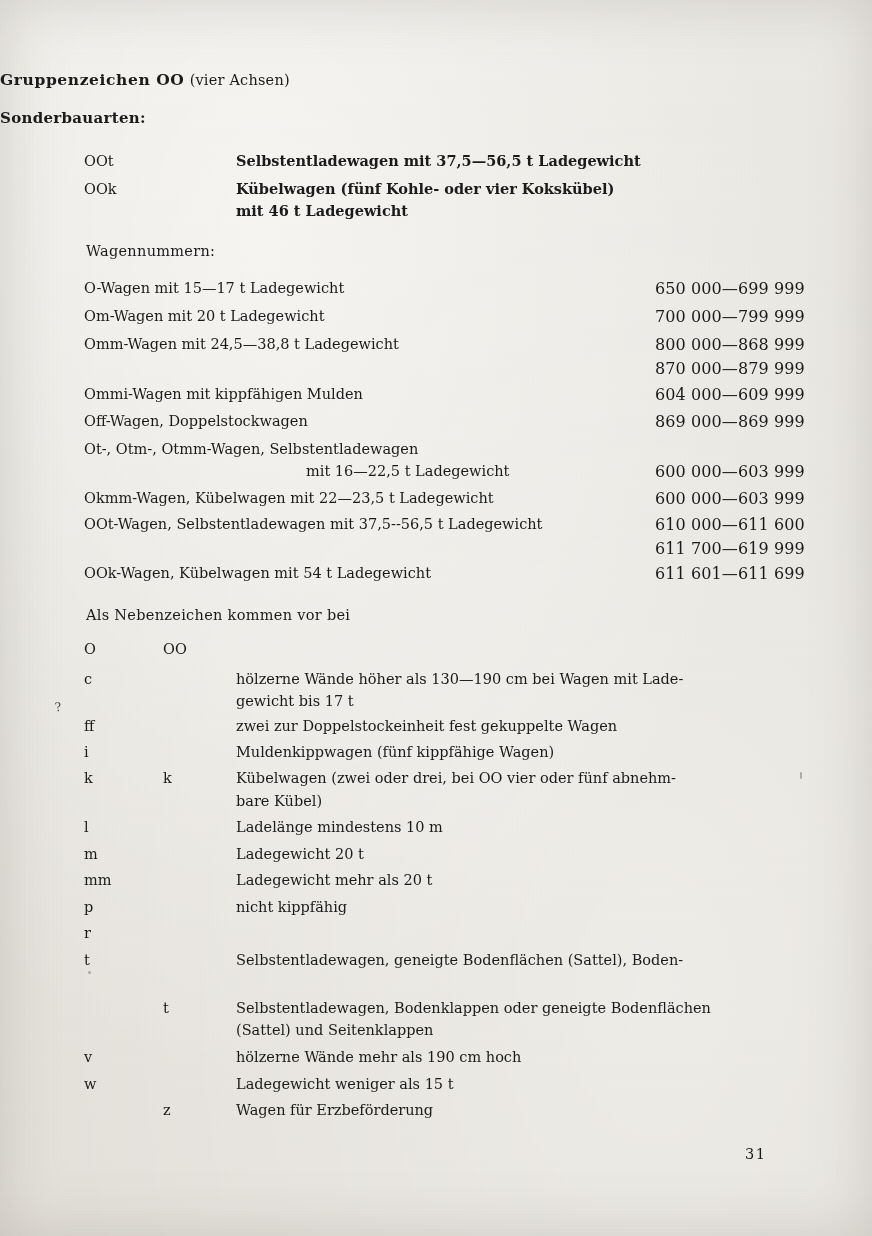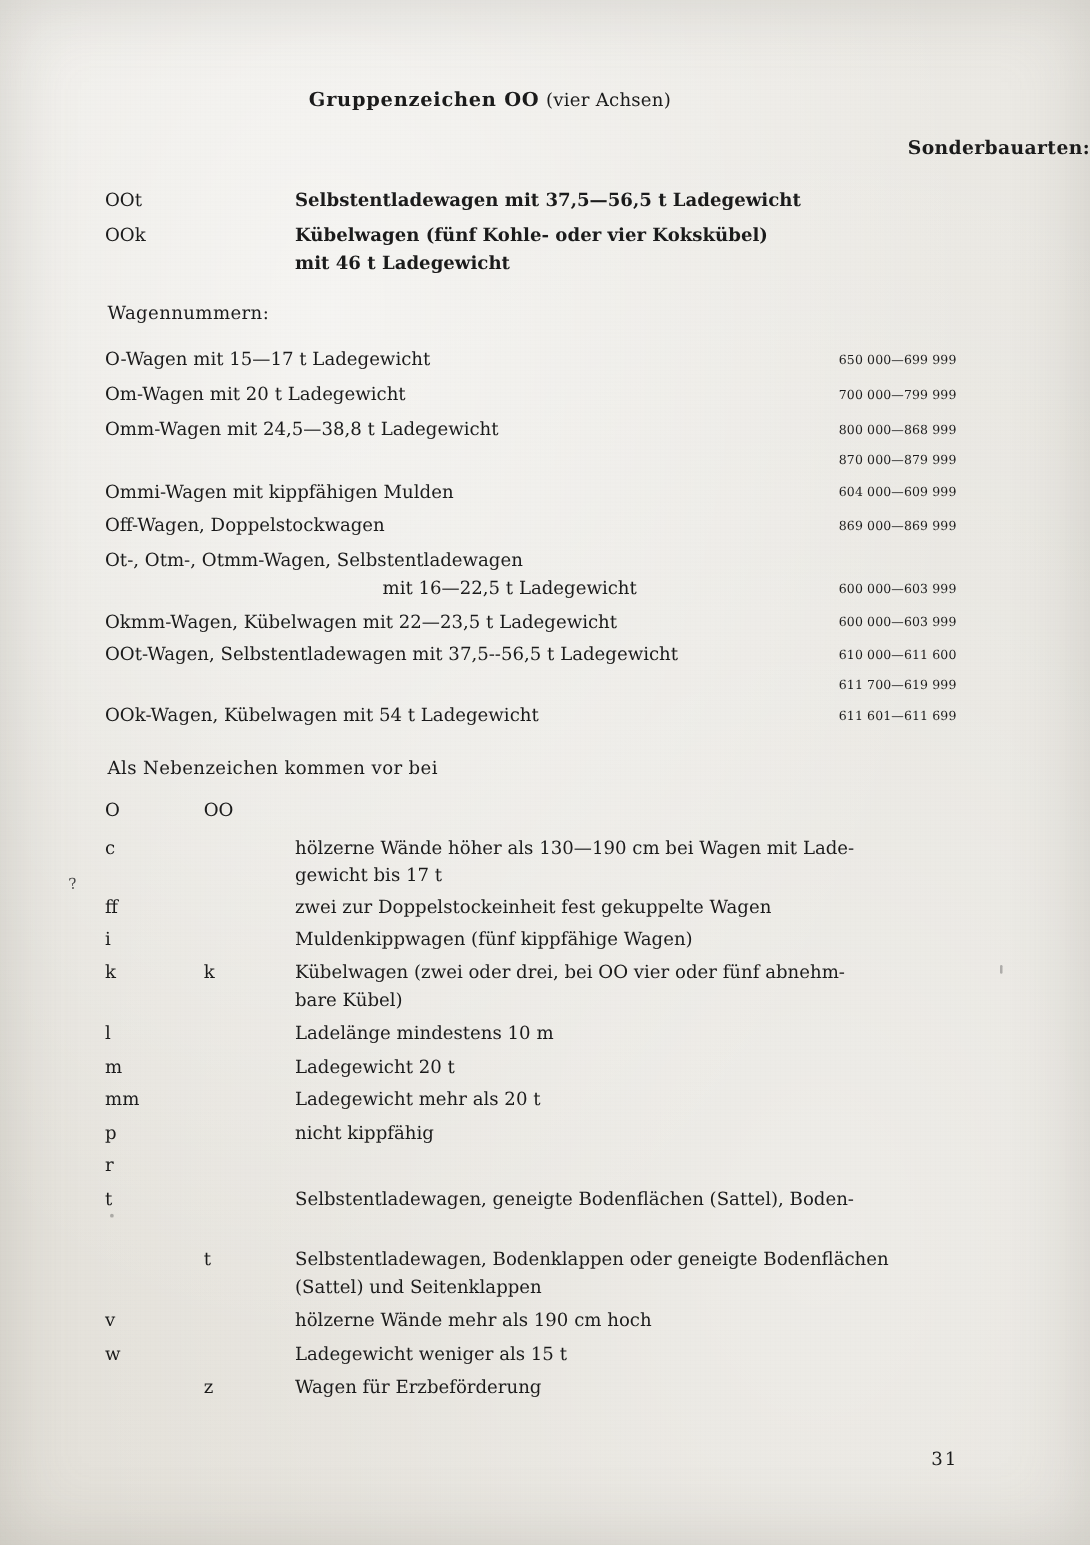--- a/index.html
+++ b/index.html
@@ -37,65 +37,64 @@
     left: 0; top: 0;
     width: 872px;
     height: 1236px;
   }
 
   .title {
     position: absolute;
     top: 70px;
     left: 0;
     width: 784px;
-    text-align: center;
+    text-align: left;
     font-size: 15.5px;
     letter-spacing: .2px;
   }
   .title b { font-weight: bold; letter-spacing: .6px; }
   .title .paren { font-weight: normal; font-size: 14.5px; }
 
   .subtitle {
     position: absolute;
     top: 109px;
     left: 0;
     width: 872px;
-    text-align: right;
+    text-align: left;
     font-size: 15px;
     font-weight: bold;
     letter-spacing: .3px;
   }
 
   .row {
     position: absolute;
     font-size: 14.5px;
     line-height: 22px;
     white-space: nowrap;
   }
   .col-code { left: 84px; }
   .col-desc { left: 236px; font-weight: bold; }
-  .col-num  { left: 671px; font-size: 10px; letter-spacing: .1px; text-align: center; }
+  .col-num  { left: 655px; font-size: 16px; letter-spacing: .1px; text-align: center; }
   .col-sub  { left: 163px; }
   .col-desc2{ left: 236px; }
   .indent-desc { left: 306px; }
 
   .sec-head {
     position: absolute;
     left: 86px;
     font-size: 14.5px;
     letter-spacing: .3px;
   }
 
   .pagenum {
     position: absolute;
     left: 745px;
     top: 1146px;
     font-size: 14.5px;
     letter-spacing: 1.5px;
-    margin-top: 14px;
   }
 
   .mark-q {
     position: absolute;
     left: 55px;
     top: 700px;
     font-size: 12px;
     color: #4a4a4a;
     transform: rotate(-8deg);
   }

